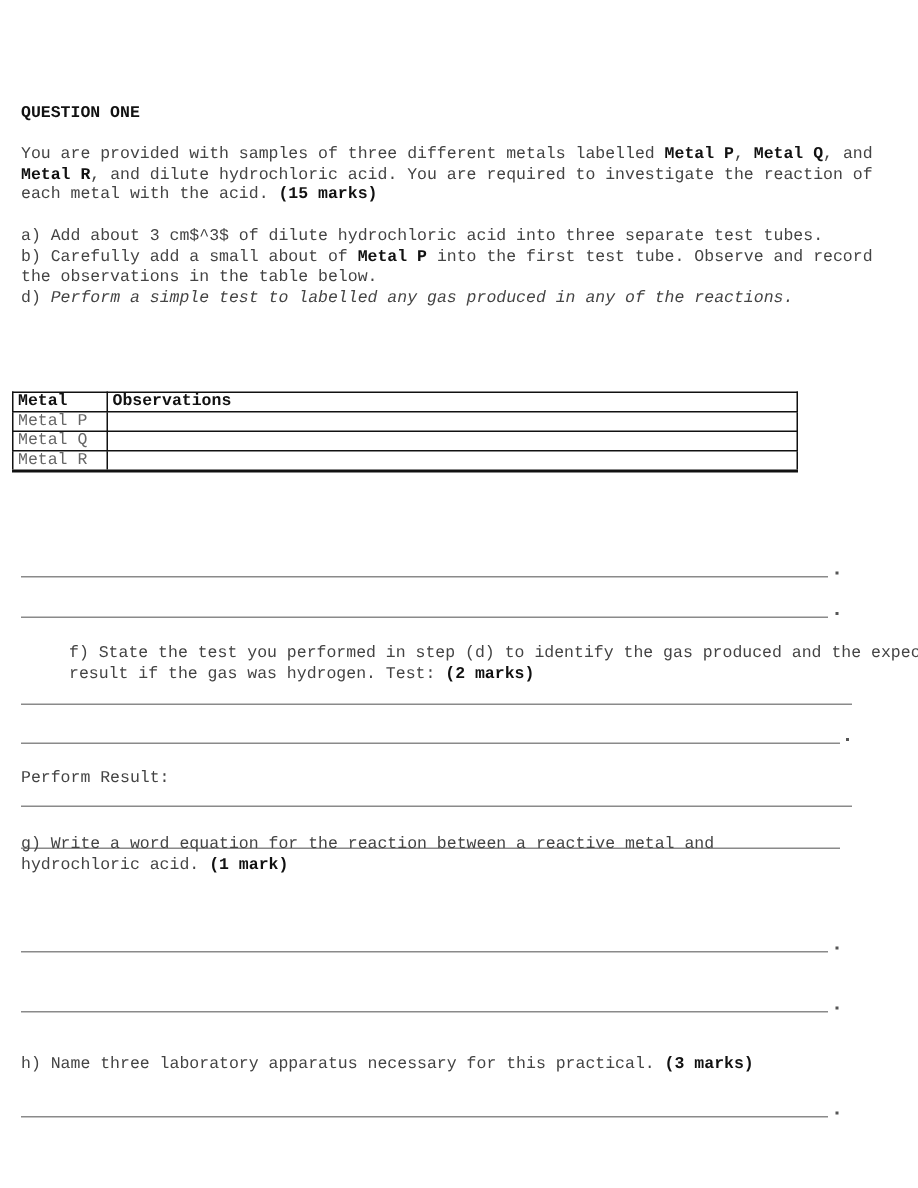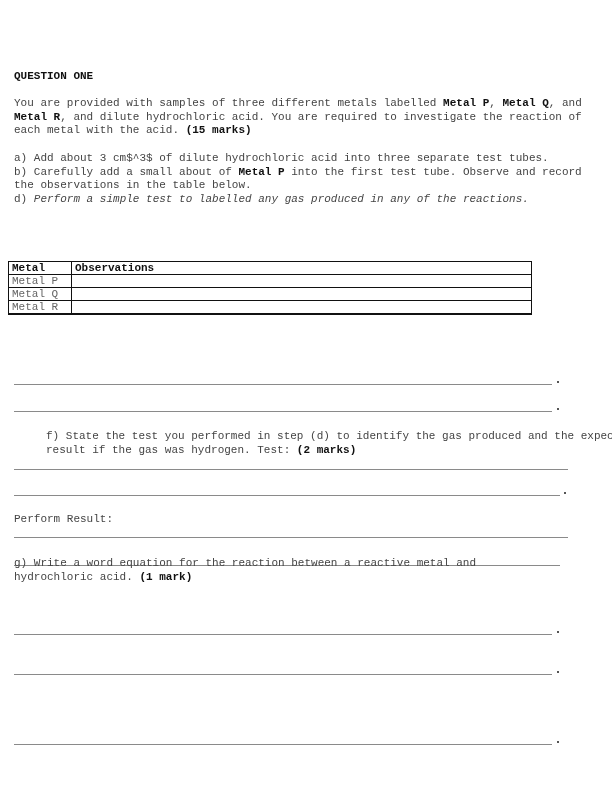--- a/index.html
+++ b/index.html
@@ -138,16 +138,19 @@
   <div class="line" style="top:565px; width:546px;"></div>
 
   <div class="abs para" style="top:557px; width:540px;">
     <span>g) Write a word equation for the reaction between a reactive metal and hydrochloric acid. </span><b>(1 mark)</b>
   </div>
   <div class="line" style="top:634px; width:538px;"></div>
   <div class="dot" style="left:557px; top:631px;"></div>
   <div class="line" style="top:674px; width:538px;"></div>
   <div class="dot" style="left:557px; top:671px;"></div>
 
+  <div class="abs para" style="top:704px;">
+    <span>h) Name three laboratory apparatus necessary for this practical. </span><b>(3 marks)</b>
+  </div>
   <div class="line" style="top:744px; width:538px;"></div>
   <div class="dot" style="left:557px; top:741px;"></div>
 
 </div>
 
 </body></html>

